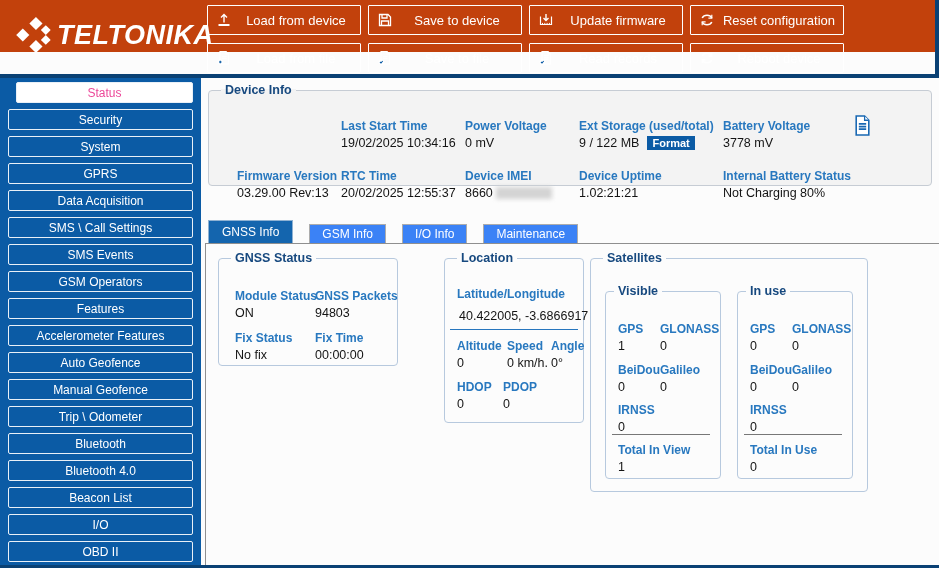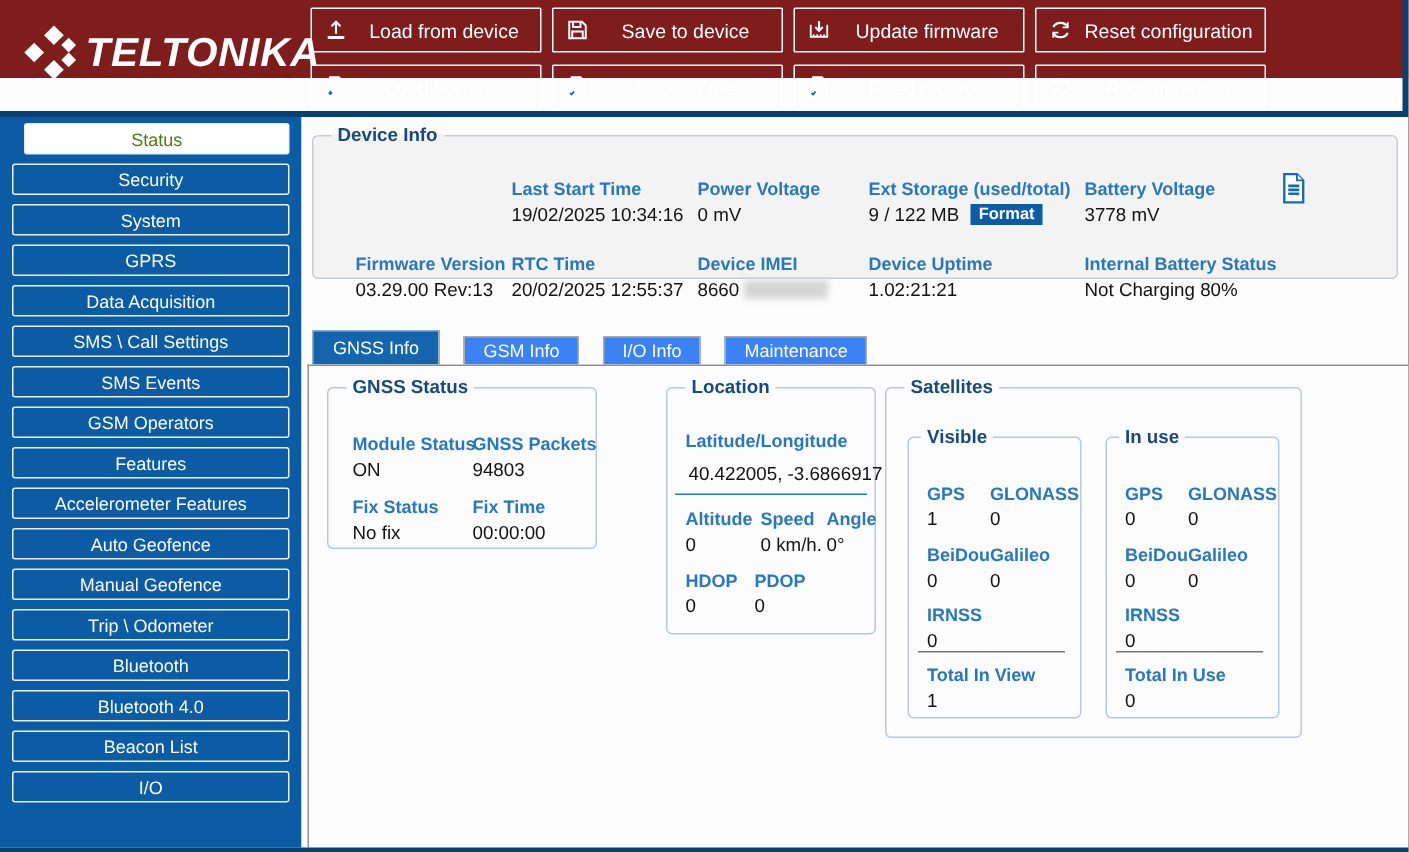--- a/index.html
+++ b/index.html
@@ -2,21 +2,21 @@
 <html><head>
 <meta charset="utf-8">
 <style>
   * { box-sizing: border-box; }
   html,body { margin:0; padding:0; background:#444; }
   .app {
     position:relative; width:939px; height:568px; overflow:hidden;
     background:#FCFCFC; font-family:"Liberation Sans", sans-serif;
   }
   
-  .header { position:absolute; left:0; top:0; width:939px; height:52px; background:#7f1d1d; }
+  .header { position:absolute; left:0; top:0; width:939px; height:52px; background:#c2410c; }
   .header-bottom-edge { position:absolute; left:0; top:74px; width:939px; height:4px; background:#0A4174; }
   .right-edge { position:absolute; right:0; top:0; width:4px; height:74px; background:#0A4174; }
   .bottom-edge { position:absolute; left:0; bottom:0; width:939px; height:3px; background:#0A4174; }
 
   .logo { position:absolute; left:8px; top:16px; display:flex; align-items:center; gap:3px; color:#fff; }
   .logo-text { font-size:27px; font-weight:bold; font-style:italic; letter-spacing:0.5px; }
 
   .toolbar {
     position:absolute; left:207px; top:5px;
     display:grid; grid-template-columns:repeat(4, 154px); grid-auto-rows:30px;
@@ -30,21 +30,21 @@
   .tbtn .tbicon { width:24px; display:flex; align-items:center; }
   .tbtn .tblabel { flex:1; text-align:center; white-space:nowrap; }
 
   
   .sidebar { position:absolute; left:0; top:78px; width:201px; height:487px; background:#0B5BA5; padding-top:4px; }
   .nav {
     margin:0 8px 6px 8px; height:21px; border:1px solid #E9F0F7; border-radius:2px;
     color:#fff; font-size:12px; display:flex; align-items:center; justify-content:center;
     cursor:pointer; white-space:nowrap;
   }
-  .nav.active { background:#fff; color:#4d7c0f;margin-left:16px; }
+  .nav.active { background:#fff; color:#ec4899;margin-left:16px; }
 
   
   .main { position:absolute; left:201px; top:78px; width:738px; height:487px; background:#FCFCFC; }
 
   .groupbox { position:absolute; border:1px solid #BFCBD8; border-radius:4px; }
   .legend {
     position:absolute; top:-8px; left:12px; padding:0 4px;
     font-size:12.5px; font-weight:bold; color:#17497F; white-space:nowrap;
     background:#FCFCFC;
   }
@@ -206,20 +206,21 @@
     <div class="nav">GSM Operators</div>
     <div class="nav">Features</div>
     <div class="nav">Accelerometer Features</div>
     <div class="nav">Auto Geofence</div>
     <div class="nav">Manual Geofence</div>
     <div class="nav">Trip \ Odometer</div>
     <div class="nav">Bluetooth</div>
     <div class="nav">Bluetooth 4.0</div>
     <div class="nav">Beacon List</div>
     <div class="nav">I/O</div>
+    <div class="nav">OBD II</div>
   </div>
 
   <div class="main"></div>
 
   <div class="groupbox gb-devinfo">
     <span class="legend">Device Info</span>
 
     <div class="field" style="left:132px;top:28px">
       <div class="flabel">Last Start Time</div>
       <div class="fvalue">19/02/2025 10:34:16</div>

